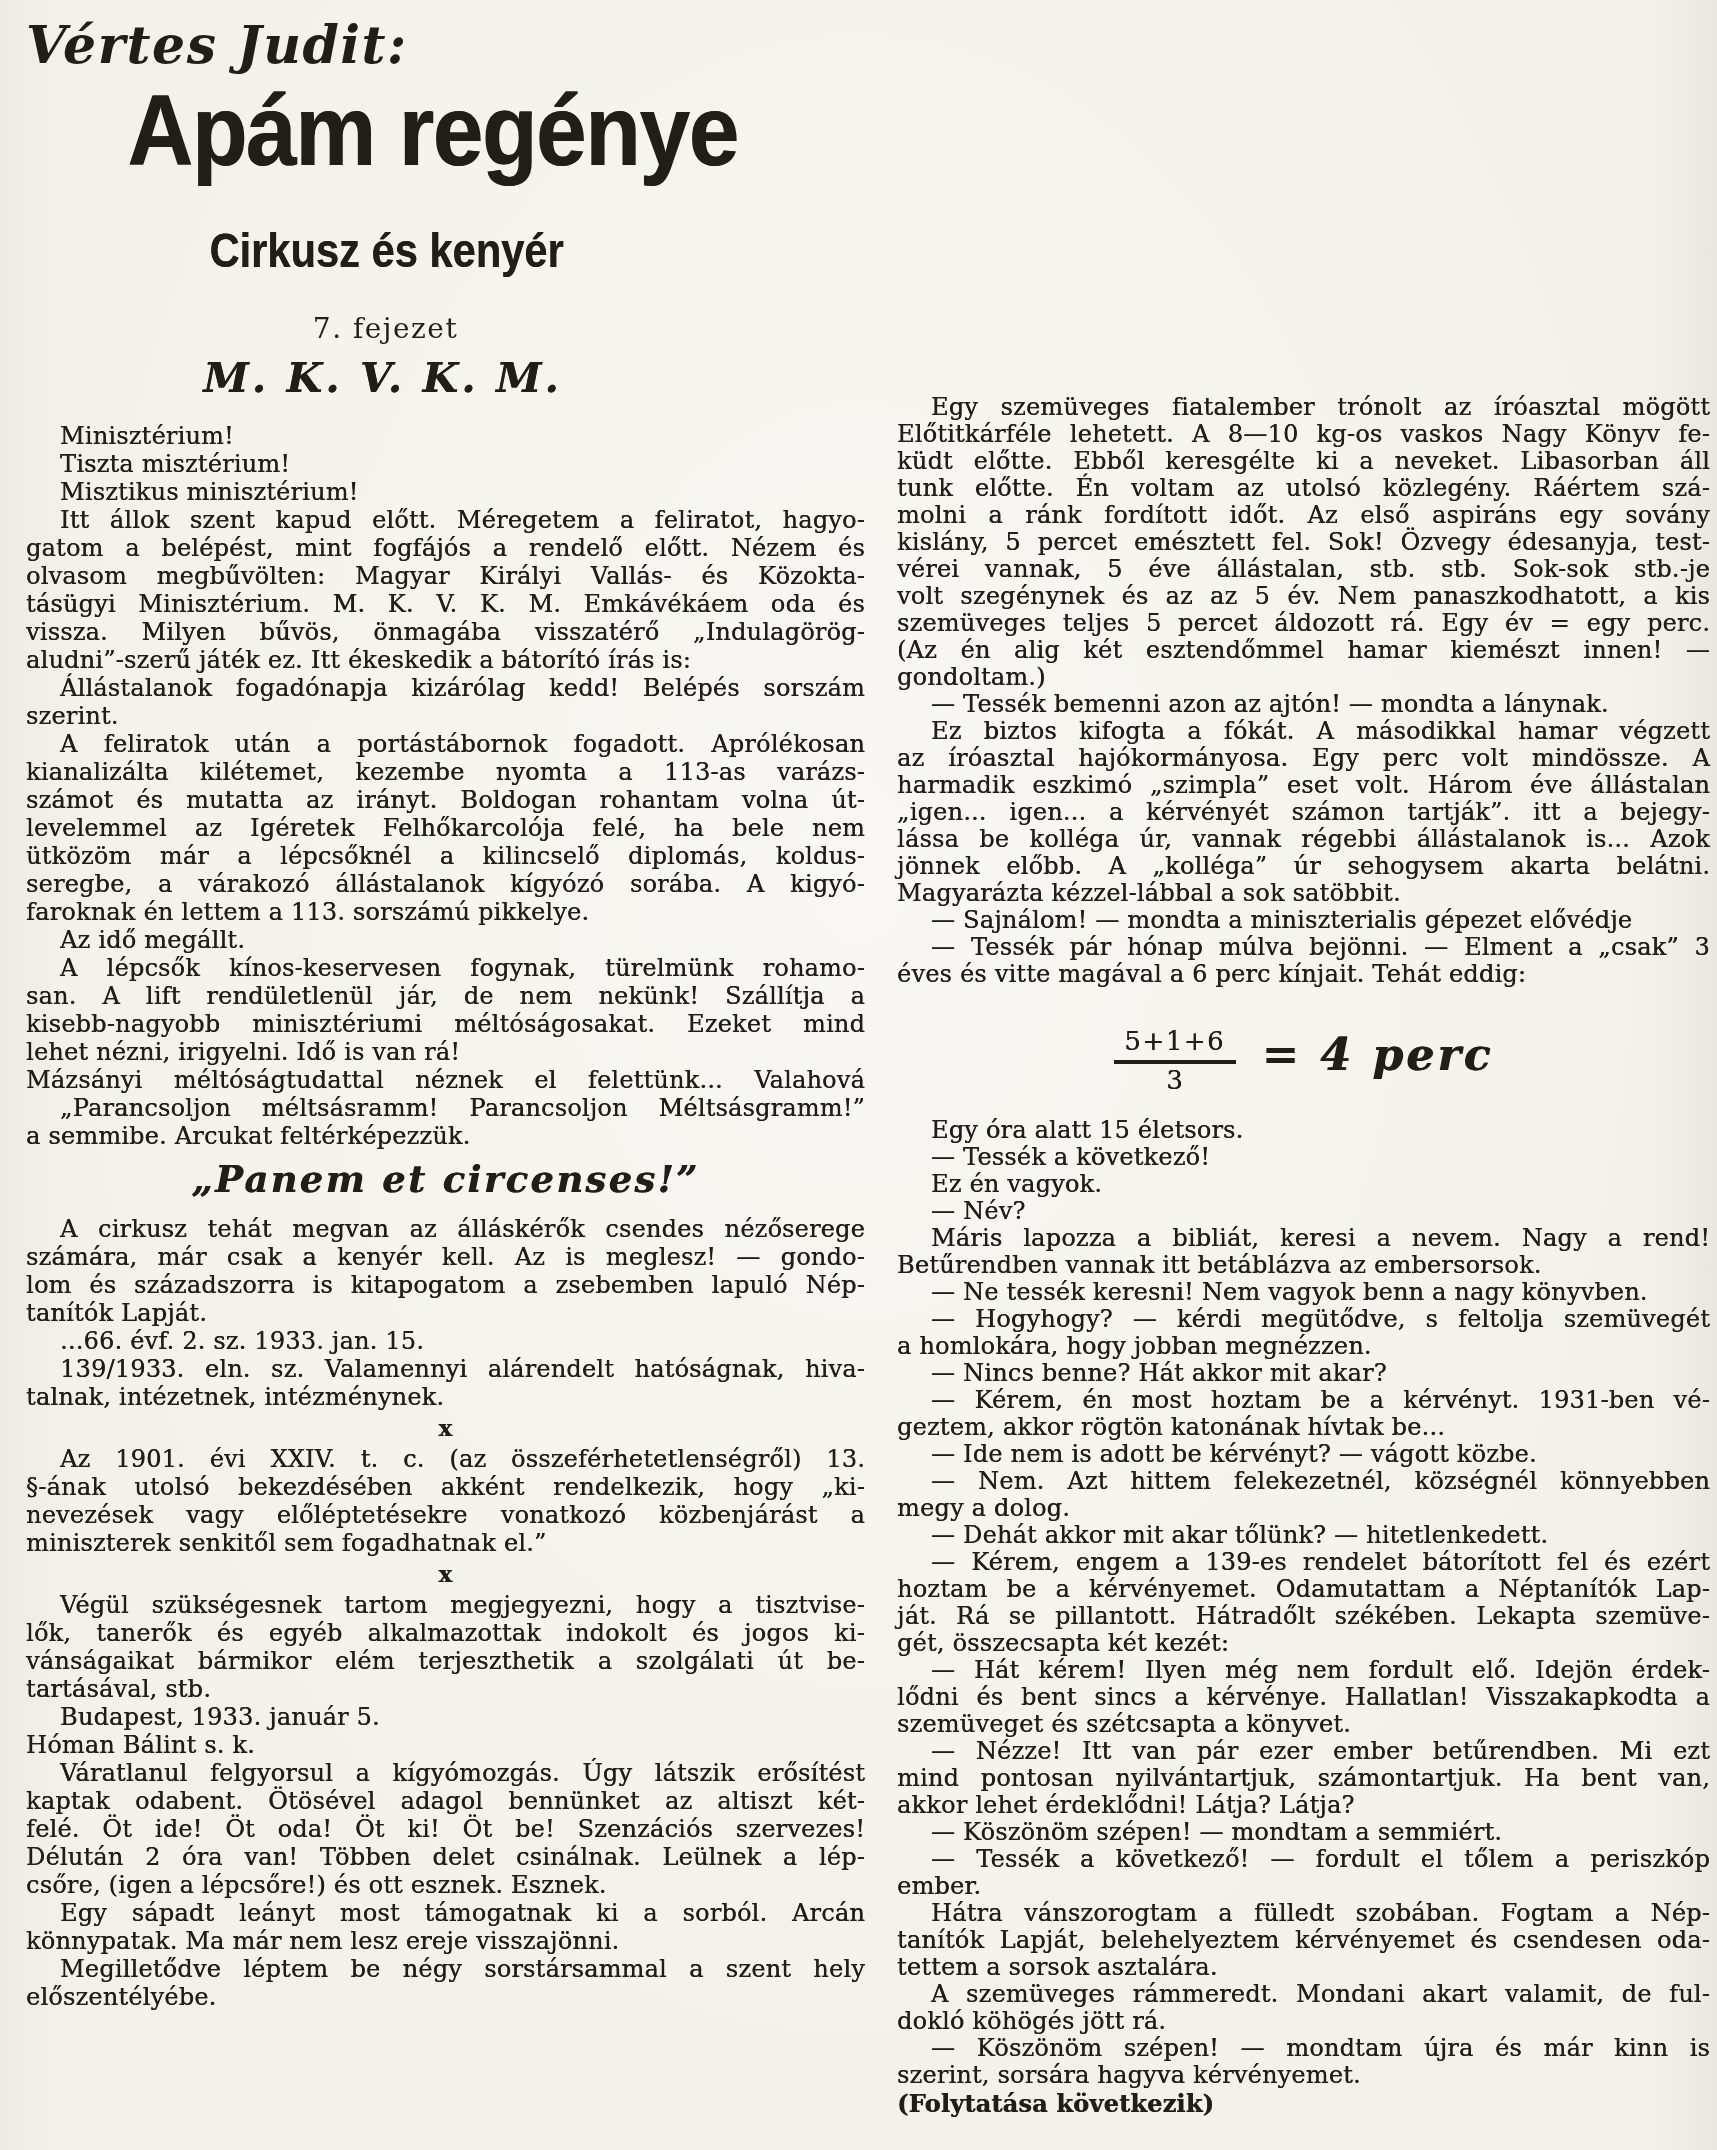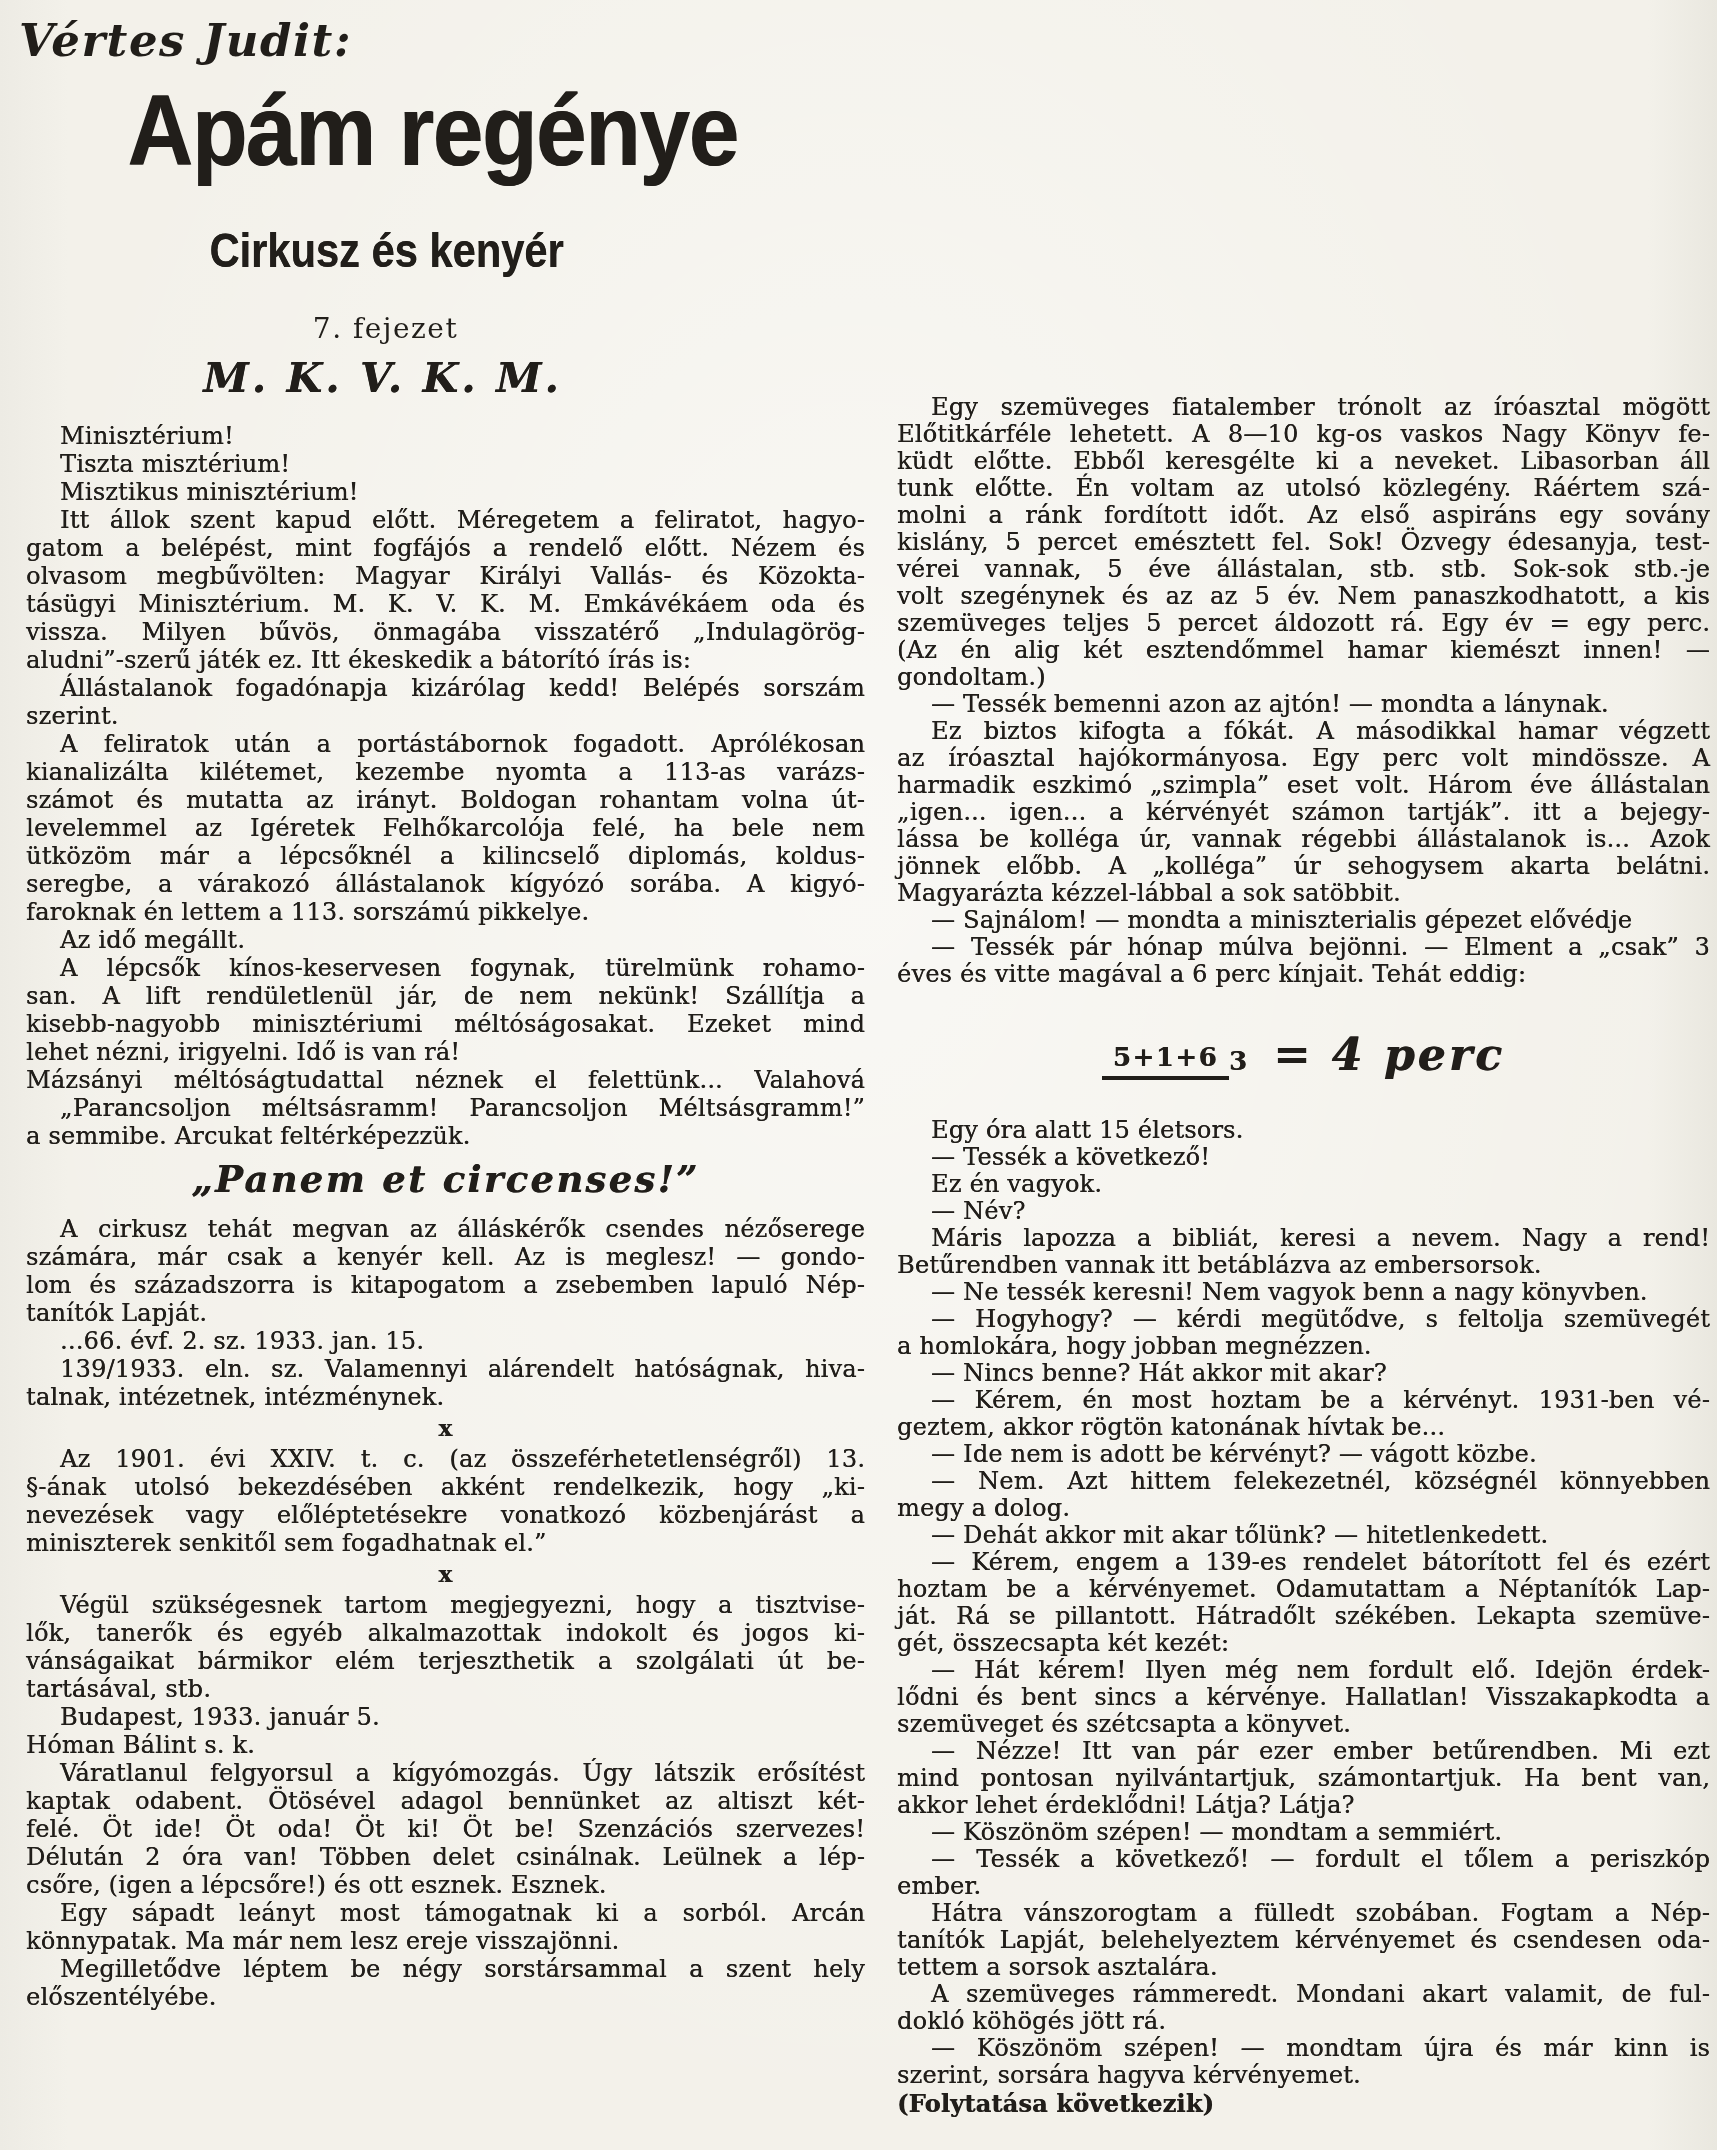--- a/index.html
+++ b/index.html
@@ -12,24 +12,24 @@
       radial-gradient(ellipse at 50% 40%, rgba(255,255,255,.5), rgba(0,0,0,0) 70%),
       linear-gradient(90deg, #edebe4 0%, #f3f1ea 4%, #f3f1ea 96%, #e9e7df 100%),
       #f2f0e9;
     color:#211e1a;
     font-family:"DejaVu Serif", serif;
     overflow:hidden;
   }
   
   .header{position:absolute;left:0;top:0;width:865px;}
   .author{
-    position:absolute;left:19px;top:13.8px;
+    position:absolute;left:26px;top:13.8px;
     font-family:"DejaVu Serif",serif;
     font-style:italic;font-weight:bold;
-    font-size:45px;letter-spacing:1.5px;
+    font-size:52px;letter-spacing:1.5px;
     white-space:nowrap;
   }
   .main-title{
     position:absolute;left:0;top:67px;width:865px;
     text-align:center;
     font-family:"Liberation Sans",sans-serif;
     font-weight:bold;font-size:101px;line-height:1.25;
     letter-spacing:-1.5px;
     transform:scaleX(.90);
     white-space:nowrap;
@@ -71,21 +71,21 @@
     text-shadow:0.5px 0 0 currentColor;
   }
   .x-sep{height:34px;line-height:34px;text-align:center;font-weight:bold;font-size:23px;}
   .sig-row{display:flex;justify-content:space-between;flex-direction:column;}
   .sig-left{text-indent:34px;}
   .sig-right{margin-right:43px;}
   .formula{
     height:115px;margin:9.2px 0 4.6px 0;
     display:flex;align-items:center;justify-content:center;
   }
-  .frac{display:inline-flex;align-items:center;font-weight:bold;margin-top:12px;}
+  .frac{display:inline-flex;flex-direction:column;align-items:center;font-weight:normal;margin-top:12px;}
   .frac .num{font-size:26px;line-height:31px;padding:0 10.7px 3.1px 10.7px;border-bottom:4.6px solid #211e1a;letter-spacing:1.5px;}
   .frac .den{font-size:26px;line-height:32px;}
   .formula .result{
     margin-left:26px;
     font-weight:bold;font-style:italic;
     font-size:44px;letter-spacing:3.1px;
     text-shadow:0.8px 0 0 currentColor;
   }
   .closing{font-weight:bold;margin-top:1.5px;text-shadow:0.5px 0 0 currentColor;}
 </style>

